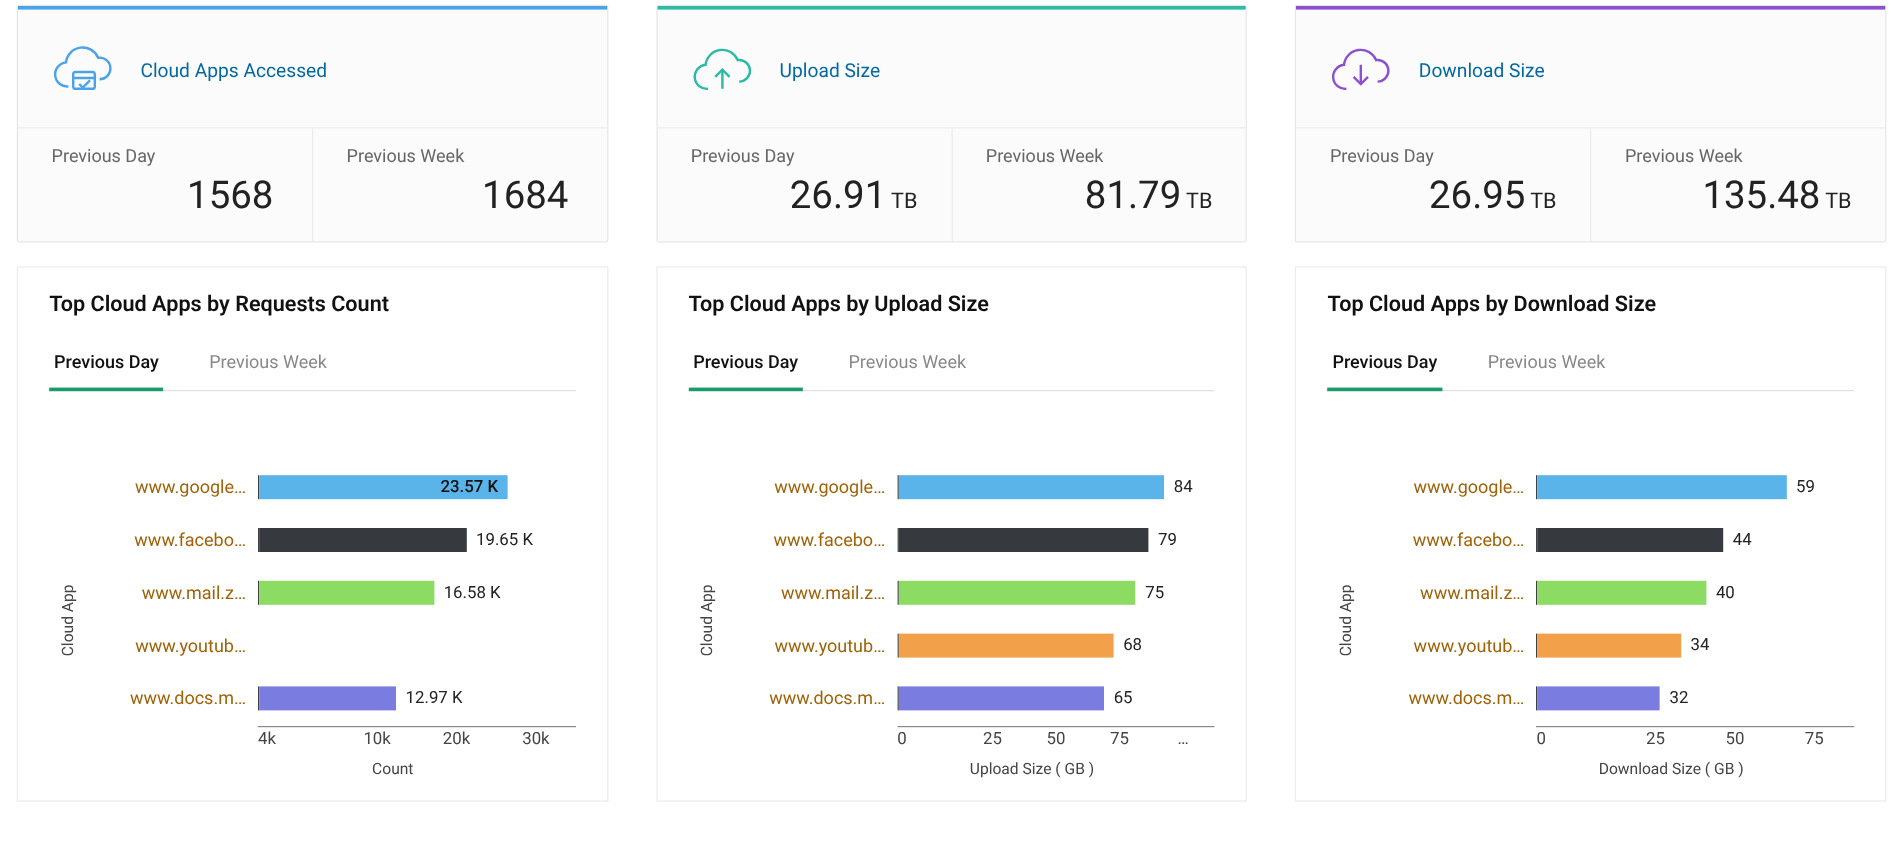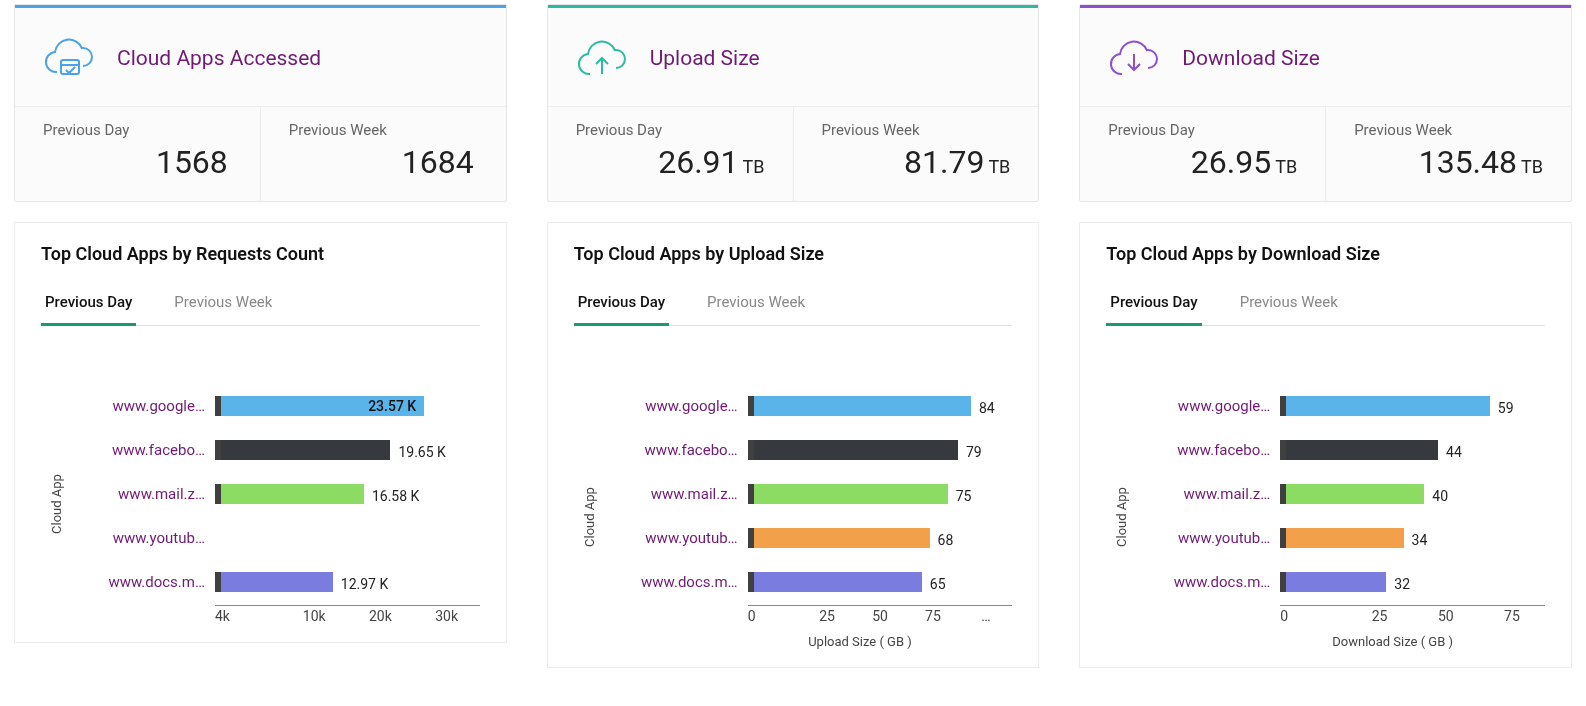--- a/index.html
+++ b/index.html
@@ -27,21 +27,21 @@
 .accent.blue   { background: #4aa3e8; }
 .accent.teal   { background: #2bbba3; }
 .accent.purple { background: #8b4fcf; }
 
 .kpi-header {
   display: flex; align-items: center; gap: 22px;
   padding: 24px 28px 22px;
   border-bottom: 1px solid #ececec;
 }
 .kpi-header .icon { width: 52px; height: 52px; display:flex; align-items:center; justify-content:center; }
-.kpi-header .title { font-size: 21px; color: #701a75; font-weight: 400; }
+.kpi-header .title { font-size: 16px; color: #0369a1; font-weight: 400; }
 
 .kpi-stats { display: flex; }
 .kpi-stat {
   flex: 1; padding: 14px 28px 20px;
   border-right: 1px solid #ececec;
 }
 .kpi-stat:last-child { border-right: none; }
 .kpi-stat .label { font-size: 15px; color: #666; margin-bottom: 4px; }
 .kpi-stat .value { font-size: 32px; color: #222; font-weight: 400; text-align: right; }
 .kpi-stat .value .unit { font-size: 18px; margin-left: 4px; }
@@ -71,26 +71,26 @@
   transform: translate(-14px,-50%) rotate(-90deg);
   transform-origin: center;
   font-size: 13px; color: #444;
 }
 .bars-area { position: relative; }
 .bar-row {
   display: flex; align-items: center; height: 44px;
 }
 .bar-catlabel {
   width: 130px; text-align: right; padding-right: 10px;
-  font-size: 15px; color: #701a75; white-space: nowrap; overflow: hidden; text-overflow: ellipsis;
+  font-size: 15px; color: #a16207; white-space: nowrap; overflow: hidden; text-overflow: ellipsis;
 }
 .bar-track {
   flex: 1; position: relative; height: 20px;
-  display: flex; align-items: flex-end;
-  border-left: 6px solid #404040;
+  display: flex; align-items: center;
+  border-left: 1px solid #404040;
 }
 .bar {
   height: 100%;
   display: flex; align-items: center; justify-content: flex-end;
   padding-right: 8px; font-size: 14px; color: #fff; font-weight: 500;
 }
 .bar-value-outside {
   margin-left: 8px; font-size: 14px; color: #222;
 }
 .baseline {
@@ -187,20 +187,21 @@
             </div>
           </div>
         <div class="baseline" style="bottom:-2px"></div>
       </div>
       <div class="xaxis">
         <div class="xtick">4k</div>
             <div class="xtick">10k</div>
             <div class="xtick">20k</div>
             <div class="xtick">30k</div>
       </div>
+      <div class="xlabel">Count</div>
     </div>
       </div>
     </div>
     <div class="column">
       <div class="kpi-card">
     <div class="accent teal"></div>
     <div class="kpi-header">
       <div class="icon">
             <svg width="52" height="44" viewBox="0 0 52 44">
       <path d="M40 32a9 9 0 0 0 0-18 9 9 0 0 0-1.2.08A14 14 0 0 0 12 18 10 10 0 0 0 14 38" fill="none" stroke="#2bbba3" stroke-width="2"></path>

